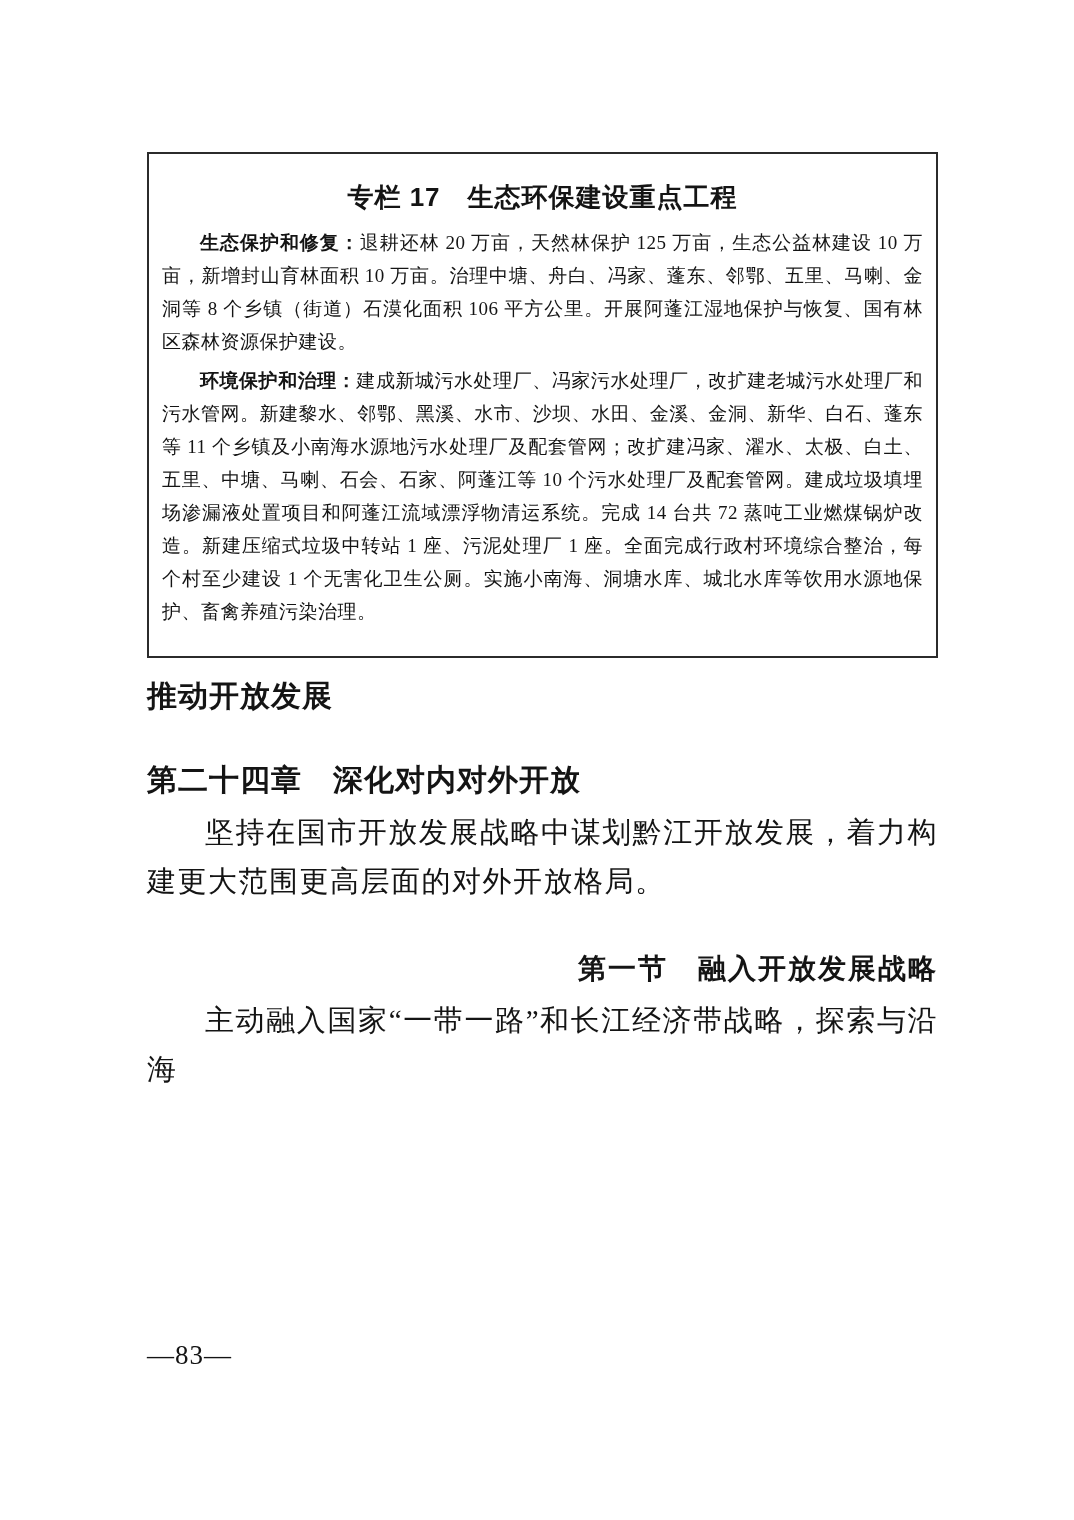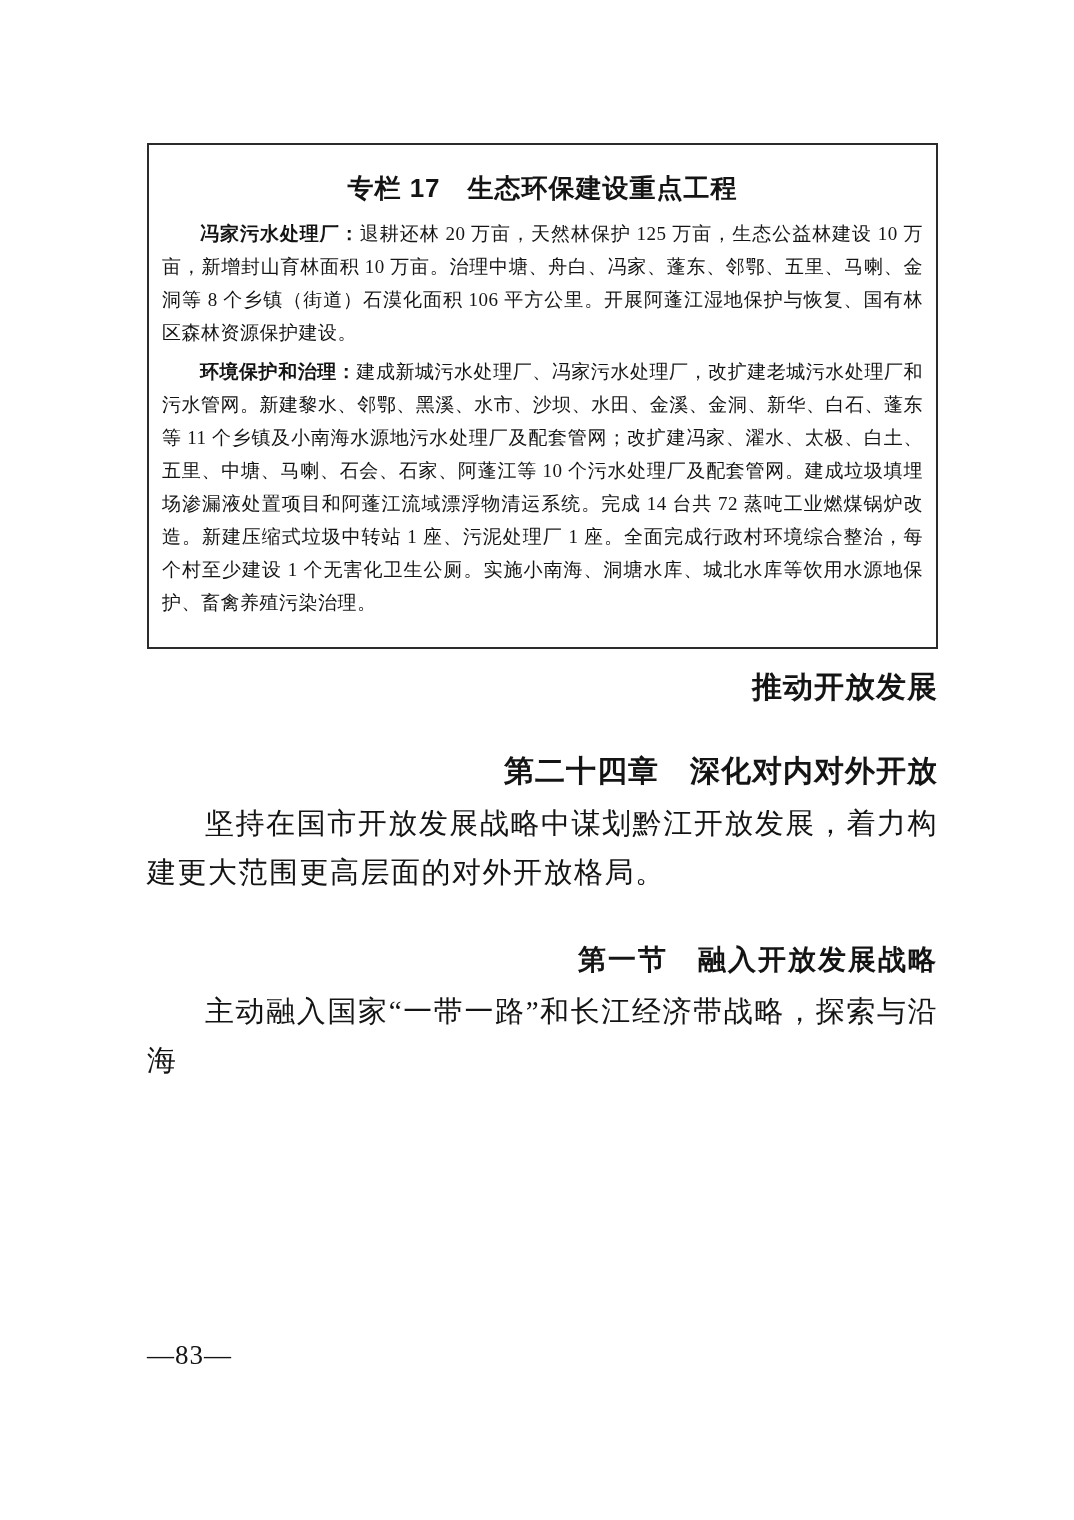--- a/index.html
+++ b/index.html
@@ -16,21 +16,21 @@
   .page {
     position: relative;
     width: 1074px;
     height: 1520px;
     background: #ffffff;
     overflow: hidden;
   }
   .content {
     position: absolute;
     left: 147px;
-    top: 143px;
+    top: 152px;
     width: 791px;
   }
   
   .callout-box {
     border: 2px solid #2b2b2b;
     padding: 20px 13px 28px 13px;
     box-sizing: border-box;
   }
   .box-title {
     font-family: "Liberation Sans", sans-serif;
@@ -51,21 +51,21 @@
   }
   .box-para .para-label {
     font-weight: bold;
   }
   
   .section-heading {
     font-family: "Liberation Sans", sans-serif;
     font-weight: bold;
     font-size: 30px;
     line-height: 36px;
-    text-align: right;
+    text-align: left;
     letter-spacing: 1px;
   }
   .heading-1 { margin: 20px 0 0 0; }
   .heading-2 { margin: 48px 0 0 0; }
   .subsection-heading {
     font-family: "Liberation Serif", serif;
     font-weight: bold;
     font-size: 28px;
     line-height: 34px;
     text-align: right;
@@ -90,21 +90,21 @@
 </style>
 </head>
 <body>
 
 <div class="page">
   <div class="content">
 
     <div class="callout-box">
       <div class="box-title">专栏 17　生态环保建设重点工程</div>
 
-      <p class="box-para"><span class="para-label">冯家污水处理厂：</span><span>退耕还林 20 万亩，天然林保护 125 万亩，生态公益林建设 10 万亩，新增封山育林面积 10 万亩。治理中塘、舟白、冯家、蓬东、邻鄂、五里、马喇、金洞等 8 个乡镇（街道）石漠化面积 106 平方公里。开展阿蓬江湿地保护与恢复、国有林区森林资源保护建设。</span></p>
+      <p class="box-para"><span class="para-label">生态保护和修复：</span><span>退耕还林 20 万亩，天然林保护 125 万亩，生态公益林建设 10 万亩，新增封山育林面积 10 万亩。治理中塘、舟白、冯家、蓬东、邻鄂、五里、马喇、金洞等 8 个乡镇（街道）石漠化面积 106 平方公里。开展阿蓬江湿地保护与恢复、国有林区森林资源保护建设。</span></p>
 
       <p class="box-para"><span class="para-label">环境保护和治理：</span><span>建成新城污水处理厂、冯家污水处理厂，改扩建老城污水处理厂和污水管网。新建黎水、邻鄂、黑溪、水市、沙坝、水田、金溪、金洞、新华、白石、蓬东等 11 个乡镇及小南海水源地污水处理厂及配套管网；改扩建冯家、濯水、太极、白土、五里、中塘、马喇、石会、石家、阿蓬江等 10 个污水处理厂及配套管网。建成垃圾填埋场渗漏液处置项目和阿蓬江流域漂浮物清运系统。完成 14 台共 72 蒸吨工业燃煤锅炉改造。新建压缩式垃圾中转站 1 座、污泥处理厂 1 座。全面完成行政村环境综合整治，每个村至少建设 1 个无害化卫生公厕。实施小南海、洞塘水库、城北水库等饮用水源地保护、畜禽养殖污染治理。</span></p>
 
     </div>
 
     <h2 class="section-heading heading-1">推动开放发展</h2>
 
     <h2 class="section-heading heading-2">第二十四章　深化对内对外开放</h2>
     <p class="body-para">坚持在国市开放发展战略中谋划黔江开放发展，着力构建更大范围更高层面的对外开放格局。</p>
 

